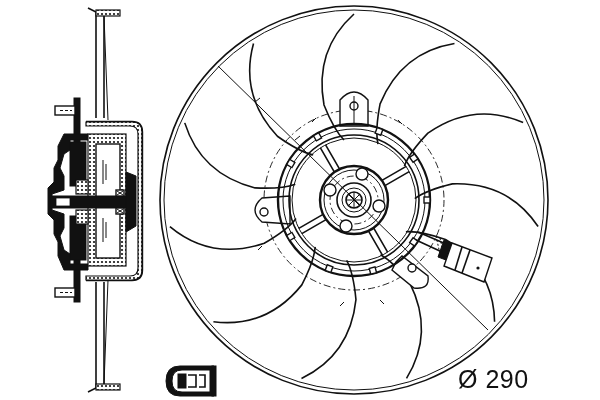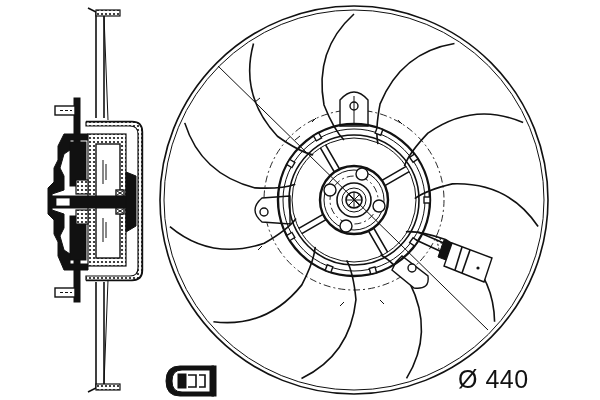--- a/index.html
+++ b/index.html
@@ -180,14 +180,14 @@
   <g>
     <path class="solid" d="M180 366 L214 366 L214 396 L180 396 Q166 396 166 381 Q166 366 180 366 Z"></path>
     <path d="M182 370 L210 370 L210 392 L182 392 Q172 392 172 381 Q172 370 182 370 Z" fill="#fff" stroke="#111" stroke-width="1"></path>
     <rect x="178" y="374" width="8" height="14" class="solid"></rect>
     <path class="stroke" d="M188 375 L196 375 L196 387 L188 387"></path>
     <path class="stroke" d="M199 375 L205 375 L205 387 L199 387"></path>
     <rect x="212" y="366" width="4" height="30" class="solid"></rect>
   </g>
 </svg>
 
-<div class="dim-label">Ø 440</div>
+<div class="dim-label">Ø 290</div>
 </div>
 
 </body></html>

